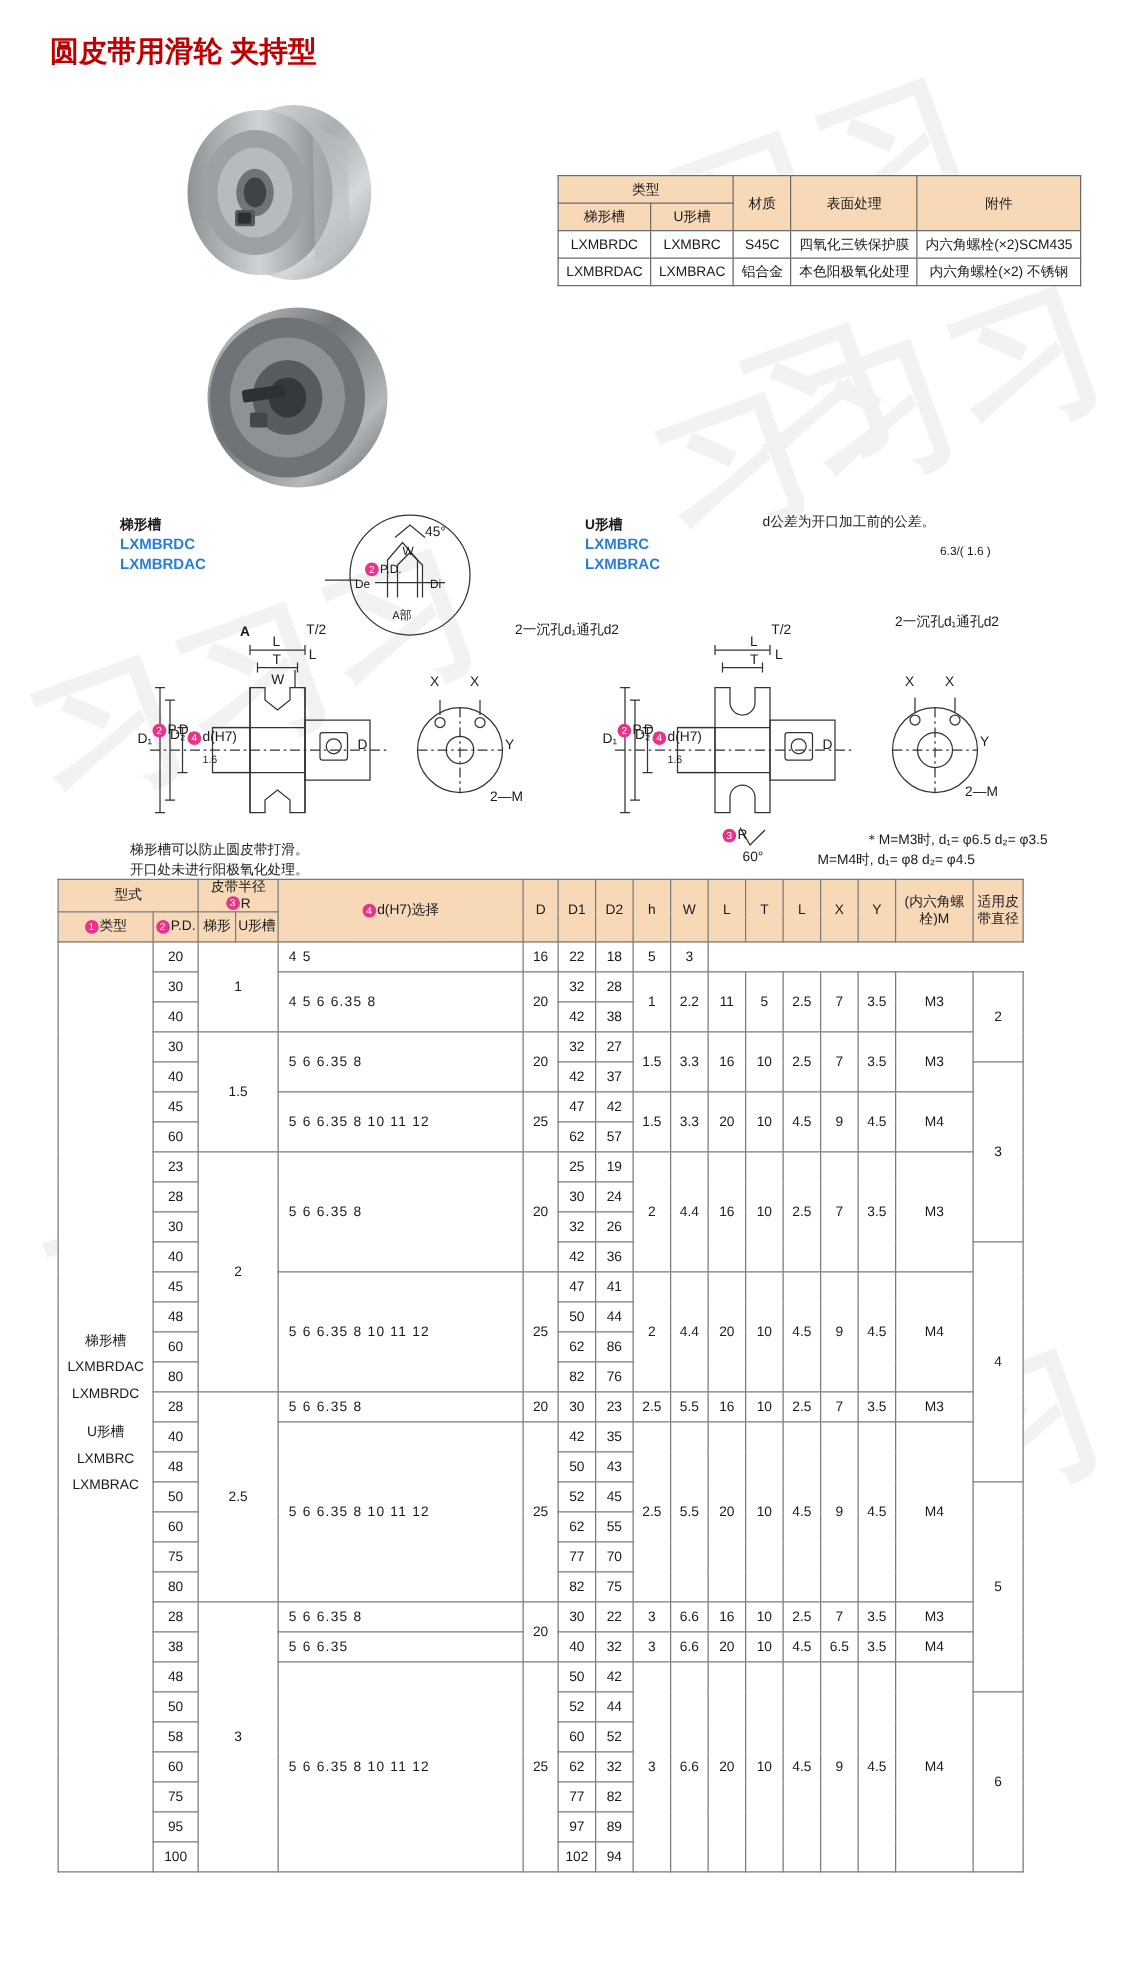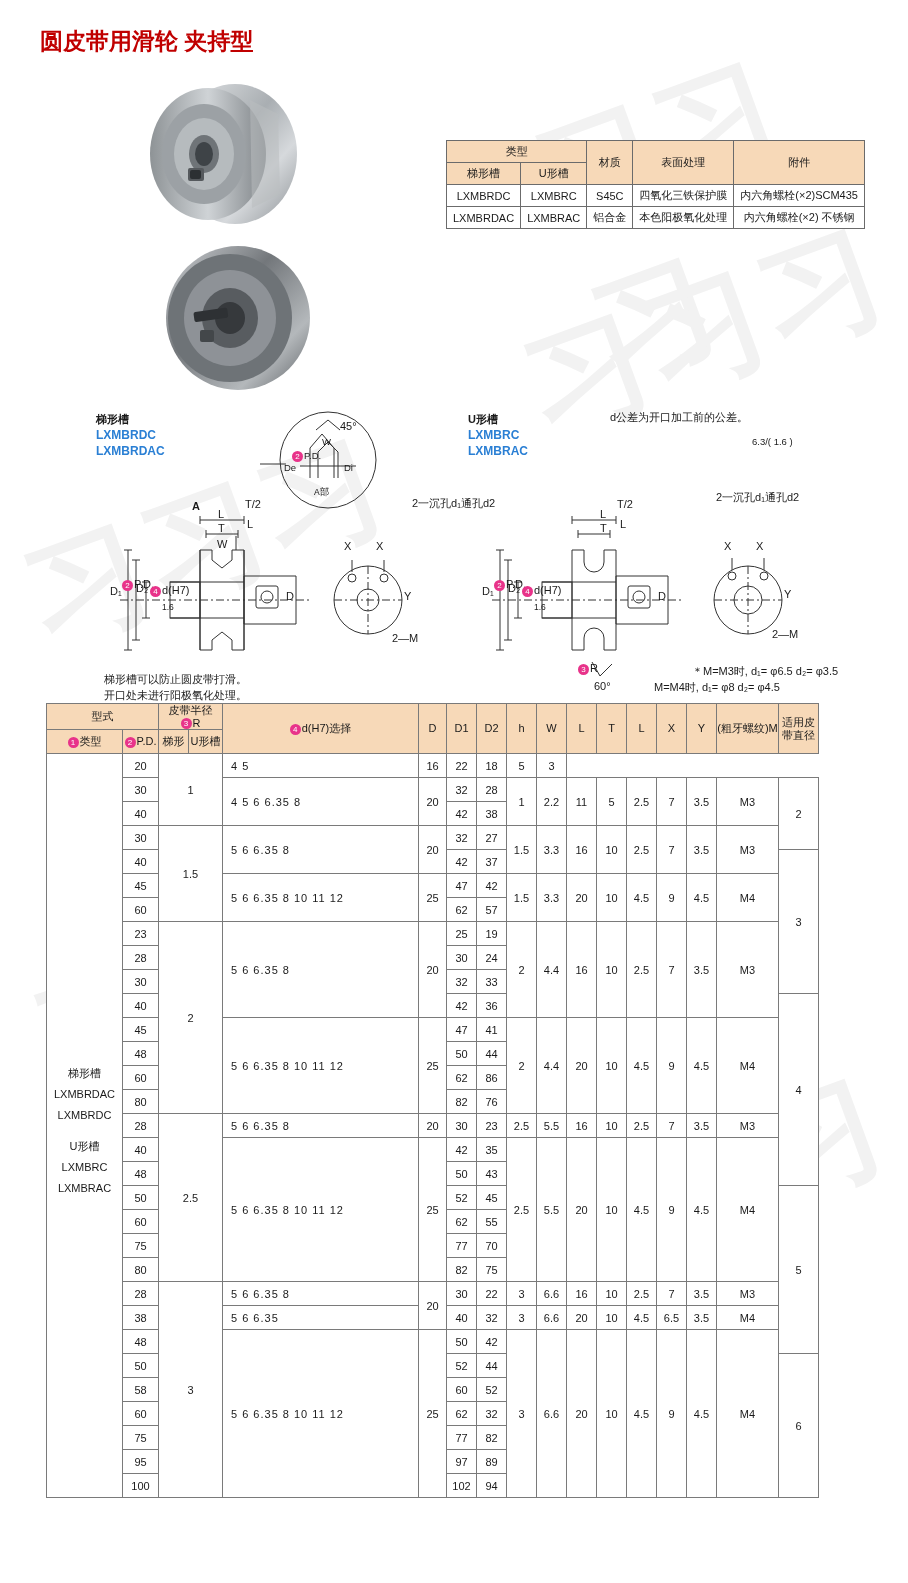--- a/index.html
+++ b/index.html
@@ -367,21 +367,21 @@
       <th rowspan="2">D</th>
       <th rowspan="2">D1</th>
       <th rowspan="2">D2</th>
       <th rowspan="2">h</th>
       <th rowspan="2">W</th>
       <th rowspan="2">L</th>
       <th rowspan="2">T</th>
       <th rowspan="2">L</th>
       <th rowspan="2">X</th>
       <th rowspan="2">Y</th>
-      <th rowspan="2">(粗牙螺纹)M</th>
+      <th rowspan="2">(内六角螺栓)M</th>
       <th rowspan="2">适用皮带直径</th>
     </tr>
     <tr>
       <th><span class="dot">1</span><span>类型</span></th>
       <th><span class="dot">2</span><span>P.D.</span></th>
       <th>梯形</th>
       <th>U形槽</th>
     </tr>
   </thead>
   <tbody id="spec-body">
@@ -485,21 +485,21 @@
         <td rowspan="4">M3</td>
       </tr>
       <tr>
         <td>28</td>
         <td rowspan="1">30</td>
         <td rowspan="1">24</td>
       </tr>
       <tr>
         <td>30</td>
         <td rowspan="1">32</td>
-        <td rowspan="1">33</td>
+        <td rowspan="1">26</td>
       </tr>
       <tr>
         <td>40</td>
         <td rowspan="1">42</td>
         <td rowspan="1">36</td>
         <td rowspan="8">4</td>
       </tr>
       <tr>
         <td>45</td>
         <td rowspan="4" class="dsel">5   6   6.35   8   10   11   12</td>

